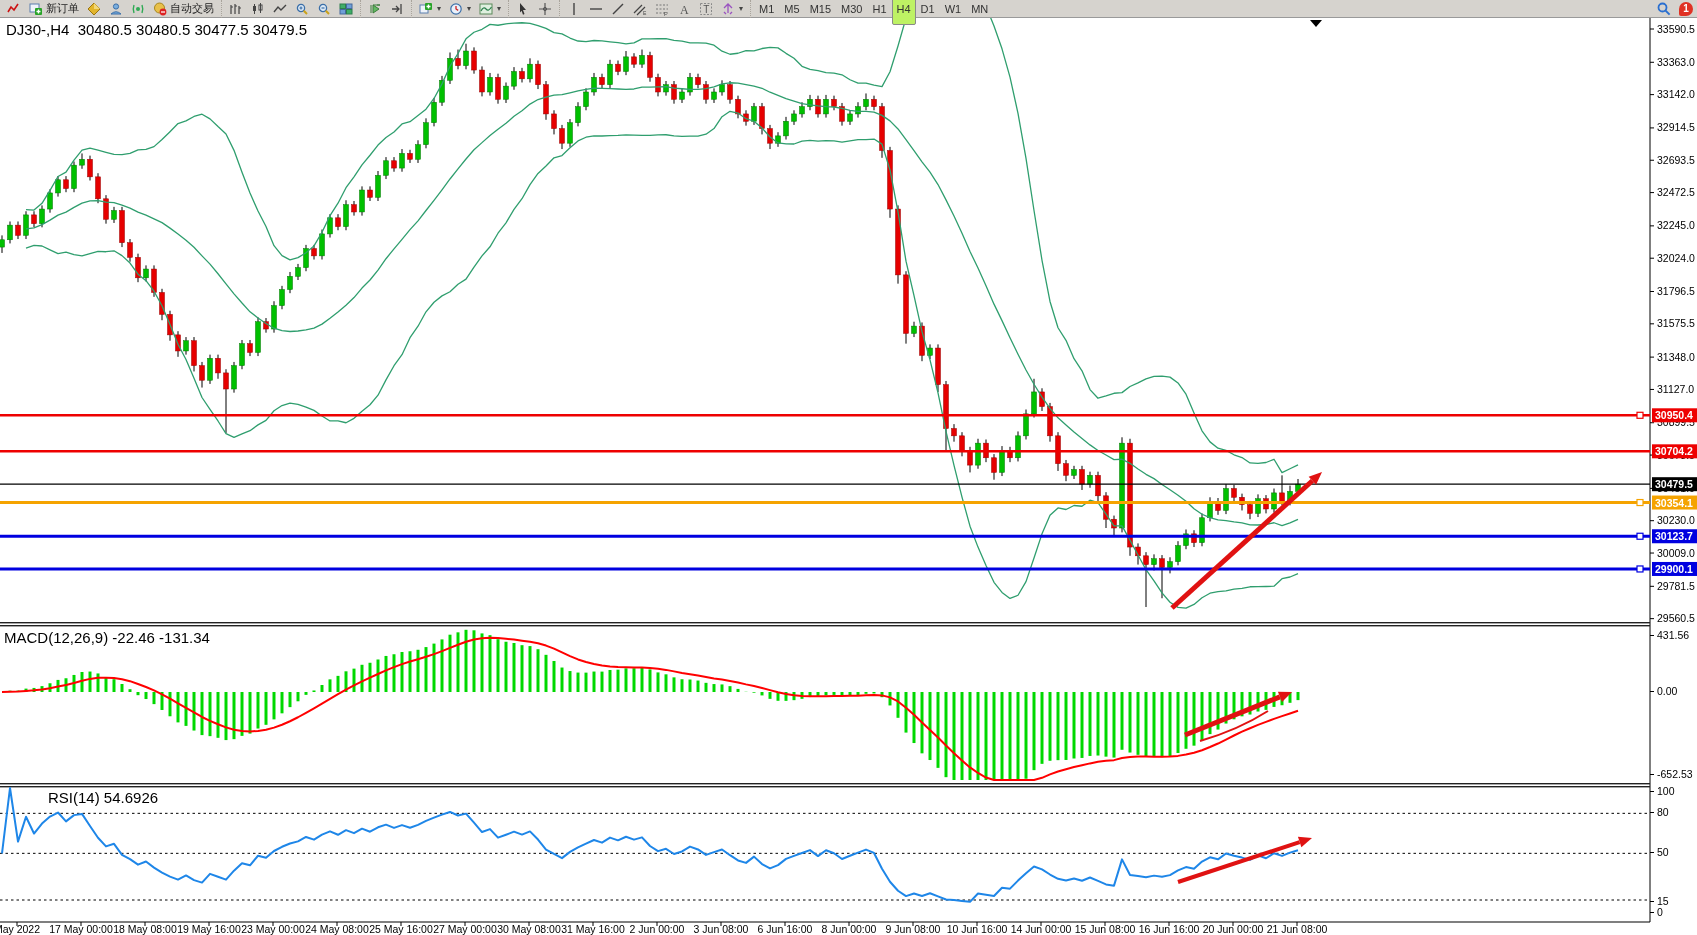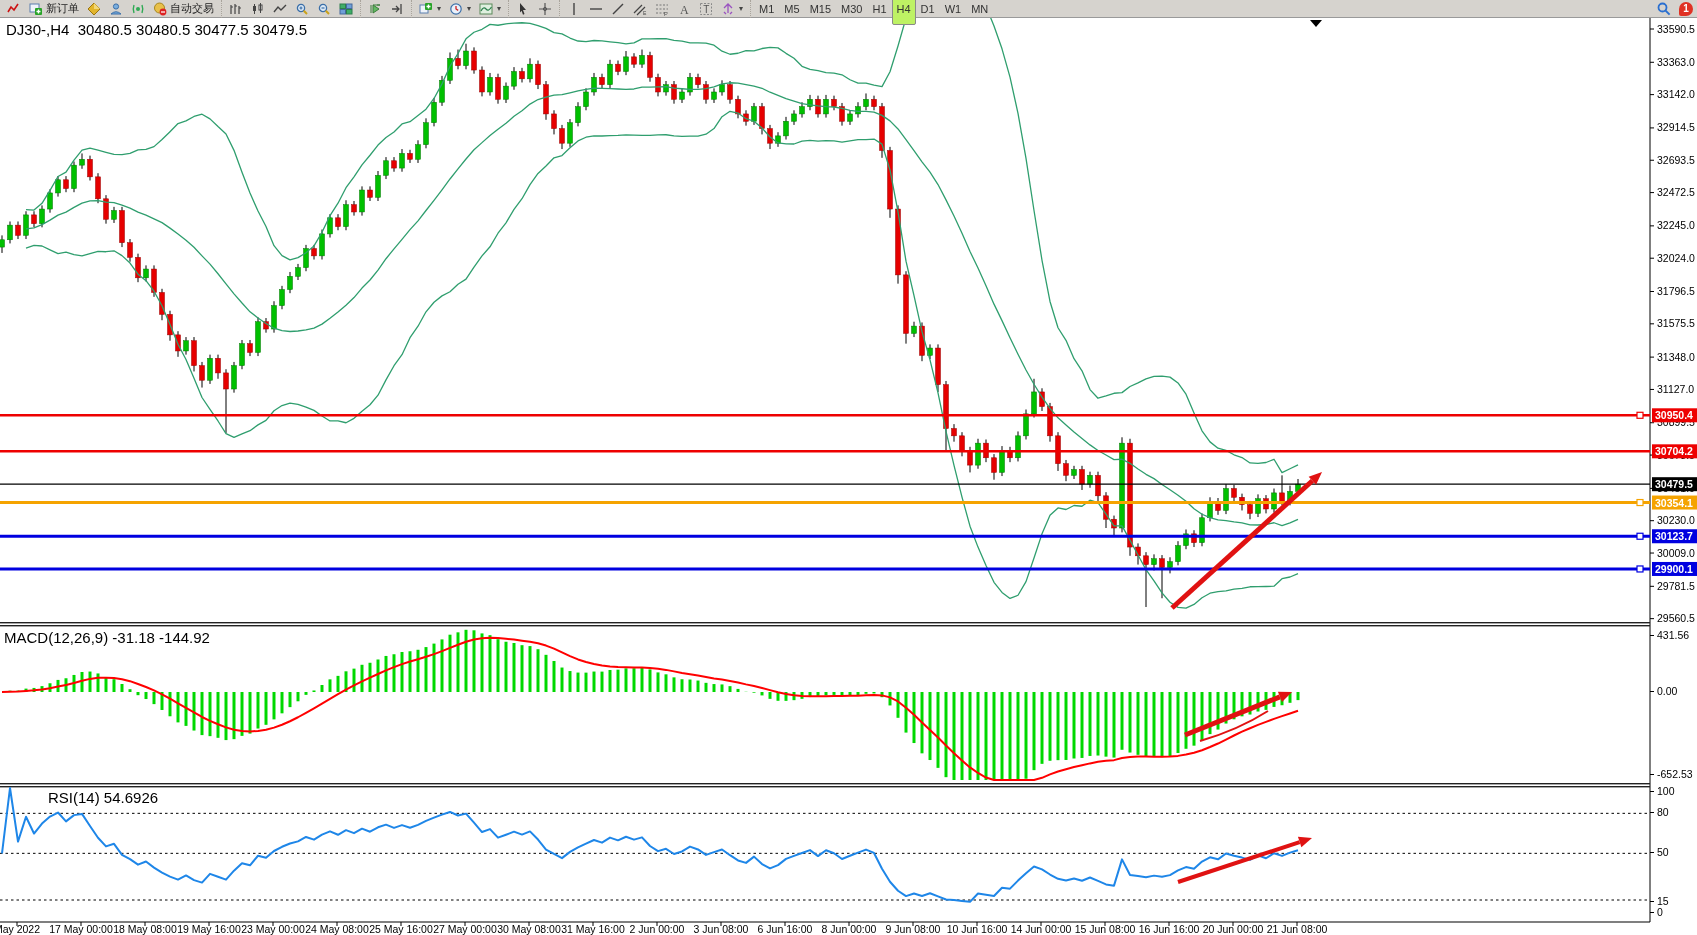--- a/index.html
+++ b/index.html
@@ -879,15 +879,15 @@
         <path d="M1322,472 L1316.0634555295374,484.8065389450163 L1308.6748777193775,476.6573722426342 Z" fill="#e01212"></path>
         <line x1="1185" y1="735" x2="1279.9375933419522" y2="696.8475092177201" stroke="#e01212" stroke-width="5"></line>
         <path d="M1292,692 L1281.9884626263722,701.9508351115096 L1277.886724057532,691.7441833239307 Z" fill="#e01212"></path>
         <path d="M1200,741 Q1238,730 1268,711" stroke="#e01212" stroke-width="2" fill="none"></path>
         <line x1="1178" y1="882" x2="1299.6488065072335" y2="842.0556157737442" stroke="#e01212" stroke-width="4"></line>
         <path d="M1312,838 L1301.3646439499714,847.2811207129915 L1297.9329690644956,836.8301108344968 Z" fill="#e01212"></path>
       </svg>
   </div>
 
   <div class="ovl" id="symbol-title">DJ30-,H4  30480.5 30480.5 30477.5 30479.5</div>
-  <div class="ovl" id="macd-label">MACD(12,26,9) -31.18 -144.92</div>
+  <div class="ovl" id="macd-label">MACD(12,26,9) -22.46 -131.34</div>
   <div class="ovl" id="rsi-label">RSI(14) 54.6926</div>
 </div>
 
 </body></html>

